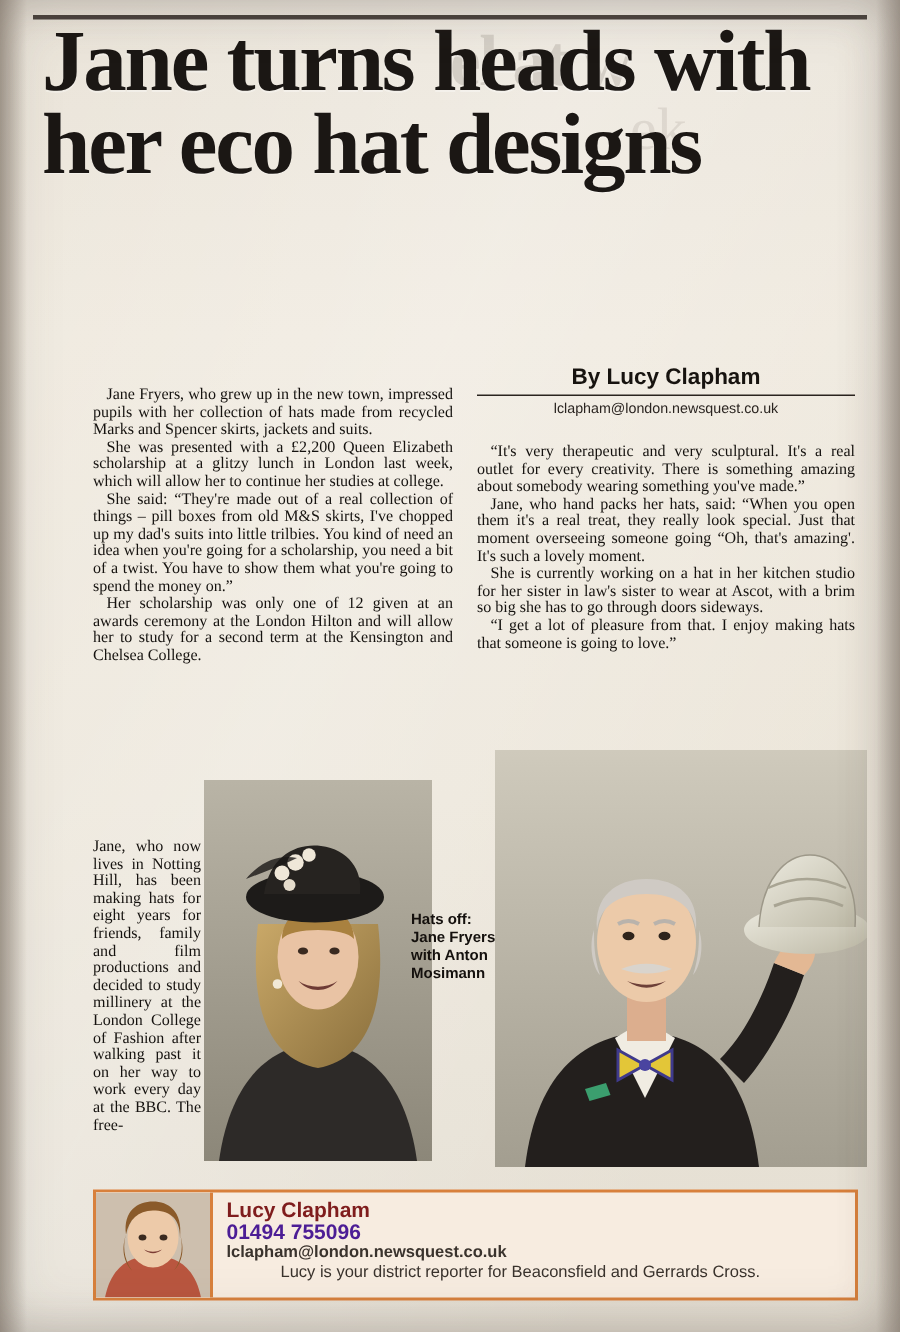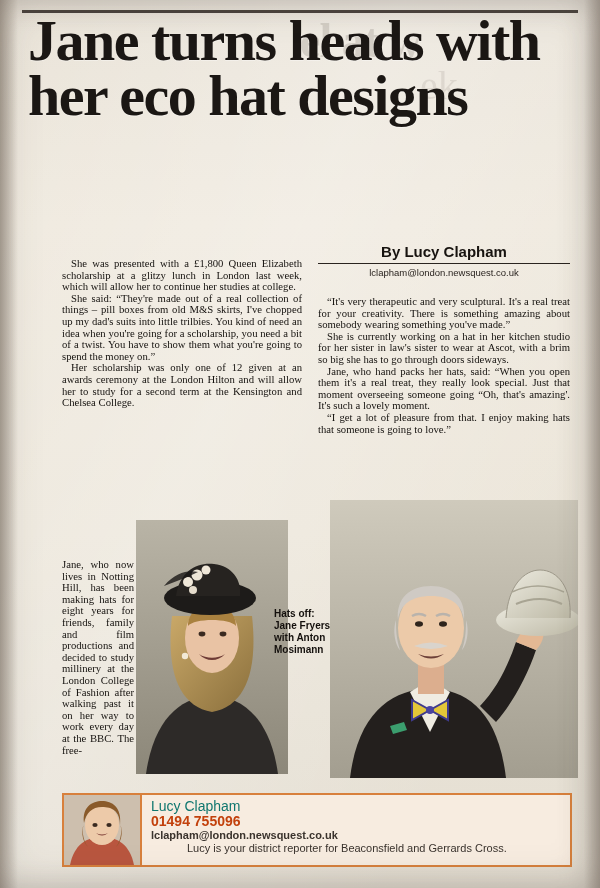--- a/index.html
+++ b/index.html
@@ -109,22 +109,22 @@
     align-items:stretch;
   }
   .promo-photo{
     width:76px;flex:0 0 76px;overflow:hidden;border-right:2px solid #d8803c;position:relative;background:#efe3d6;
   }
   .promo-text{
     padding:4px 8px 2px 9px;flex:1;
     font-family:"Liberation Sans", sans-serif;
     color:#2b2622;
   }
-  .promo-name{font-weight:normal;font-size:14px;color:#0f766e;line-height:15px;}
-  .promo-phone{font-weight:bold;font-size:14px;color:#c2410c;line-height:15px;}
+  .promo-name{font-weight:bold;font-size:14px;color:#7f1d1d;line-height:15px;}
+  .promo-phone{font-weight:bold;font-size:14px;color:#4c1d95;line-height:15px;}
   .promo-mail{font-weight:bold;font-size:11px;color:#3a332d;line-height:13px;}
   .promo-line{font-size:11px;line-height:13px;color:#3a332d;margin-left:36px;}
 
   .edge-shadow{
     position:absolute;inset:0;
     box-shadow:inset 0 0 40px rgba(90,80,70,0.25), inset -14px 0 28px rgba(90,80,70,0.18);
     pointer-events:none;
   }
   .fold{
     position:absolute;left:0;top:0;width:18px;height:888px;
@@ -149,29 +149,30 @@
 
   <div class="headline">Jane turns heads with her eco hat designs</div>
 
   <div class="byline-wrap">
     <div class="byline">By Lucy Clapham</div>
     <div class="byline-rule"></div>
     <div class="byline-email">lclapham@london.newsquest.co.uk</div>
   </div>
 
   <div class="col" id="col1">
-    <p>She was presented with a £1,800 Queen Elizabeth scholarship at a glitzy lunch in London last week, which will allow her to continue her studies at college.</p>
+    <p>Jane Fryers, who grew up in the new town, impressed pupils with her collection of hats made from recycled Marks and Spencer skirts, jackets and suits.</p>
+    <p>She was presented with a £2,200 Queen Elizabeth scholarship at a glitzy lunch in London last week, which will allow her to continue her studies at college.</p>
     <p>She said: “They're made out of a real collection of things – pill boxes from old M&amp;S skirts, I've chopped up my dad's suits into little trilbies. You kind of need an idea when you're going for a scholarship, you need a bit of a twist. You have to show them what you're going to spend the money on.”</p>
     <p>Her scholarship was only one of 12 given at an awards ceremony at the London Hilton and will allow her to study for a second term at the Kensington and Chelsea College.</p>
   </div>
 
   <div class="col" id="col2">
-    <p>“It's very therapeutic and very sculptural. It's a real treat for your creativity. There is something amazing about somebody wearing something you've made.”</p>
+    <p>“It's very therapeutic and very sculptural. It's a real outlet for every creativity. There is something amazing about somebody wearing something you've made.”</p>
+    <p>Jane, who hand packs her hats, said: “When you open them it's a real treat, they really look special. Just that moment overseeing someone going “Oh, that's amazing'. It's such a lovely moment.</p>
     <p>She is currently working on a hat in her kitchen studio for her sister in law's sister to wear at Ascot, with a brim so big she has to go through doors sideways.</p>
-    <p>Jane, who hand packs her hats, said: “When you open them it's a real treat, they really look special. Just that moment overseeing someone going “Oh, that's amazing'. It's such a lovely moment.</p>
     <p>“I get a lot of pleasure from that. I enjoy making hats that someone is going to love.”</p>
   </div>
 
   <div class="col" id="col3">
     <p class="first">Jane, who now lives in Notting Hill, has been making hats for eight years for friends, family and film productions and decided to study millinery at the London College of Fashion after walking past it on her way to work every day at the BBC. The free-</p>
   </div>
 
   <div class="photo-left">
     <svg width="152" height="254" viewBox="0 0 152 254" preserveAspectRatio="none">
       <defs>

